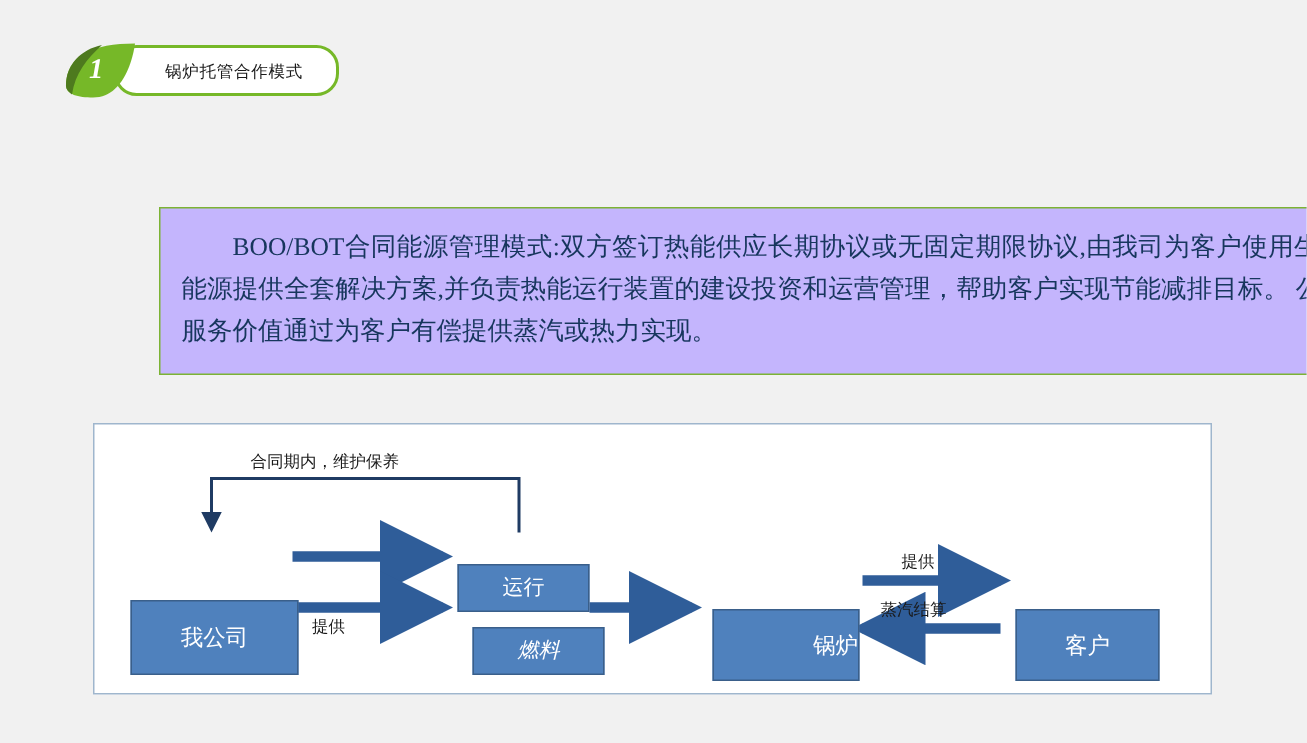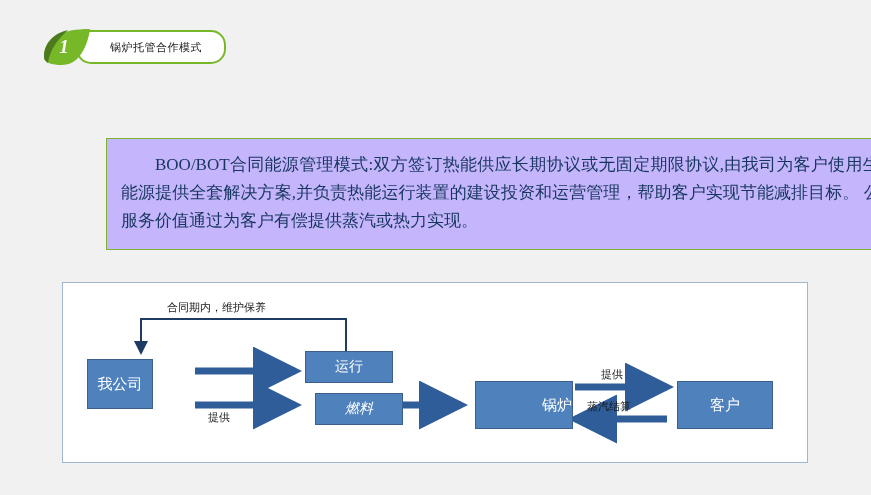--- a/index.html
+++ b/index.html
@@ -115,20 +115,21 @@
     position: absolute;
     box-sizing: border-box;
     background: #4f81bd;
     border: 1px solid #3a5f8a;
     color: #ffffff;
     display: flex;
     align-items: center;
     justify-content: center;
     font-size: 14px;
     font-family: "Liberation Sans", sans-serif;
+    margin-top: 25px;
   }
   .node-big {
     font-size: 15px;
   }
   .lbl {
     position: absolute;
     font-size: 11px;
     color: #1a1a1a;
     font-family: "Liberation Sans", sans-serif;
     white-space: nowrap;
@@ -181,21 +182,21 @@
 
       <path d="M132 122 L232 122" fill="none" stroke="#2f5d99" stroke-width="7" marker-end="url(#arrow)"></path>
 
       <path d="M330 122 L398 122" fill="none" stroke="#2f5d99" stroke-width="7" marker-end="url(#arrow)"></path>
 
       <path d="M512 104 L604 104" fill="none" stroke="#2f5d99" stroke-width="7" marker-end="url(#arrow)"></path>
 
       <path d="M604 136 L512 136" fill="none" stroke="#2f5d99" stroke-width="7" marker-end="url(#arrow)"></path>
     </svg>
 
-    <div class="node node-big" style="left:24px; top:76px; width:66px; height:50px;justify-content:center;">
+    <div class="node node-big" style="left:24px; top:92px; width:112px; height:50px;justify-content:center;">
       <span>我公司</span>
     </div>
 
     <div class="node" style="left:242px; top:68px; width:88px; height:32px;">
       <span>运行</span>
     </div>
 
     <div class="node" style="left:252px; top:110px; width:88px; height:32px;font-style:italic;">
       <span>燃料</span>
     </div>

